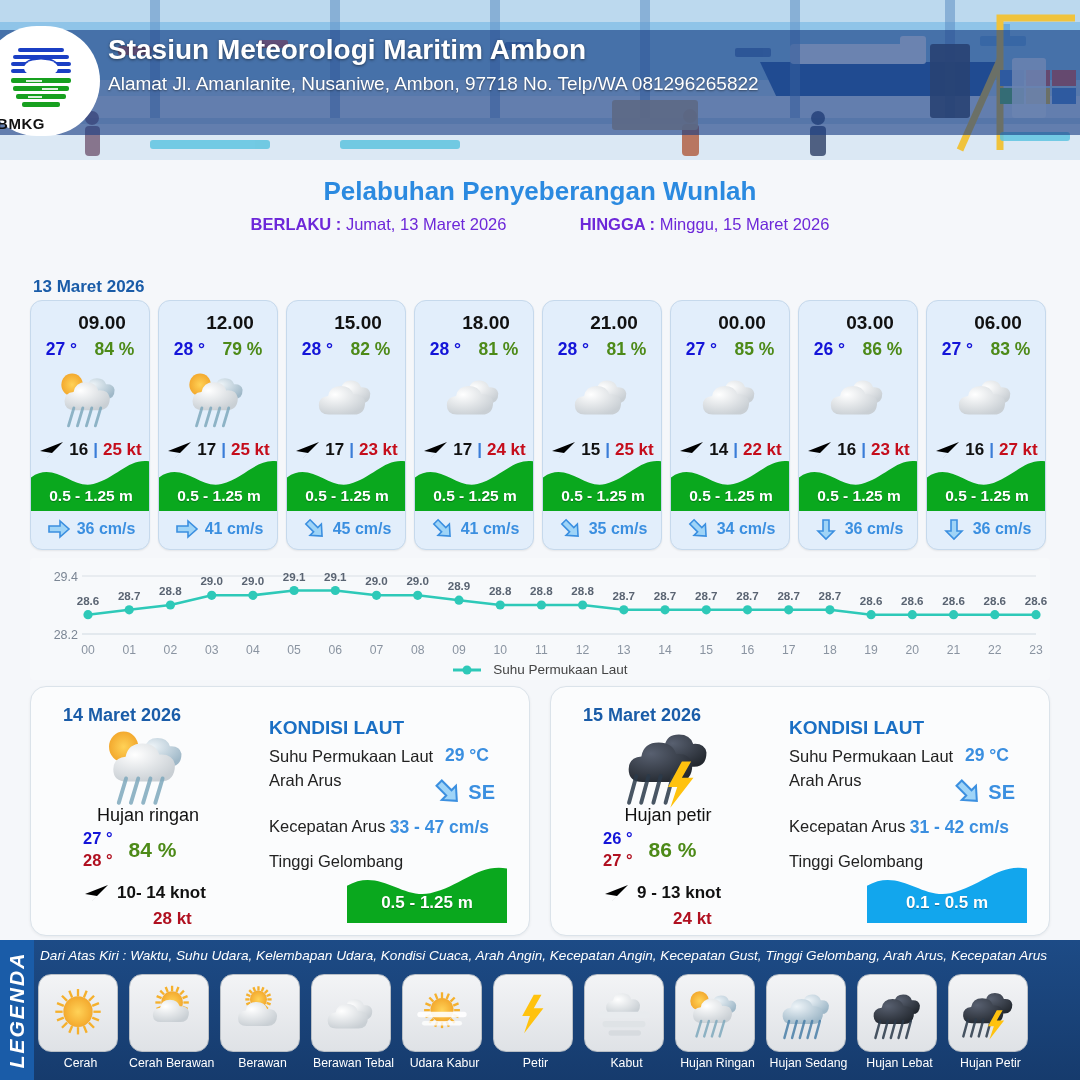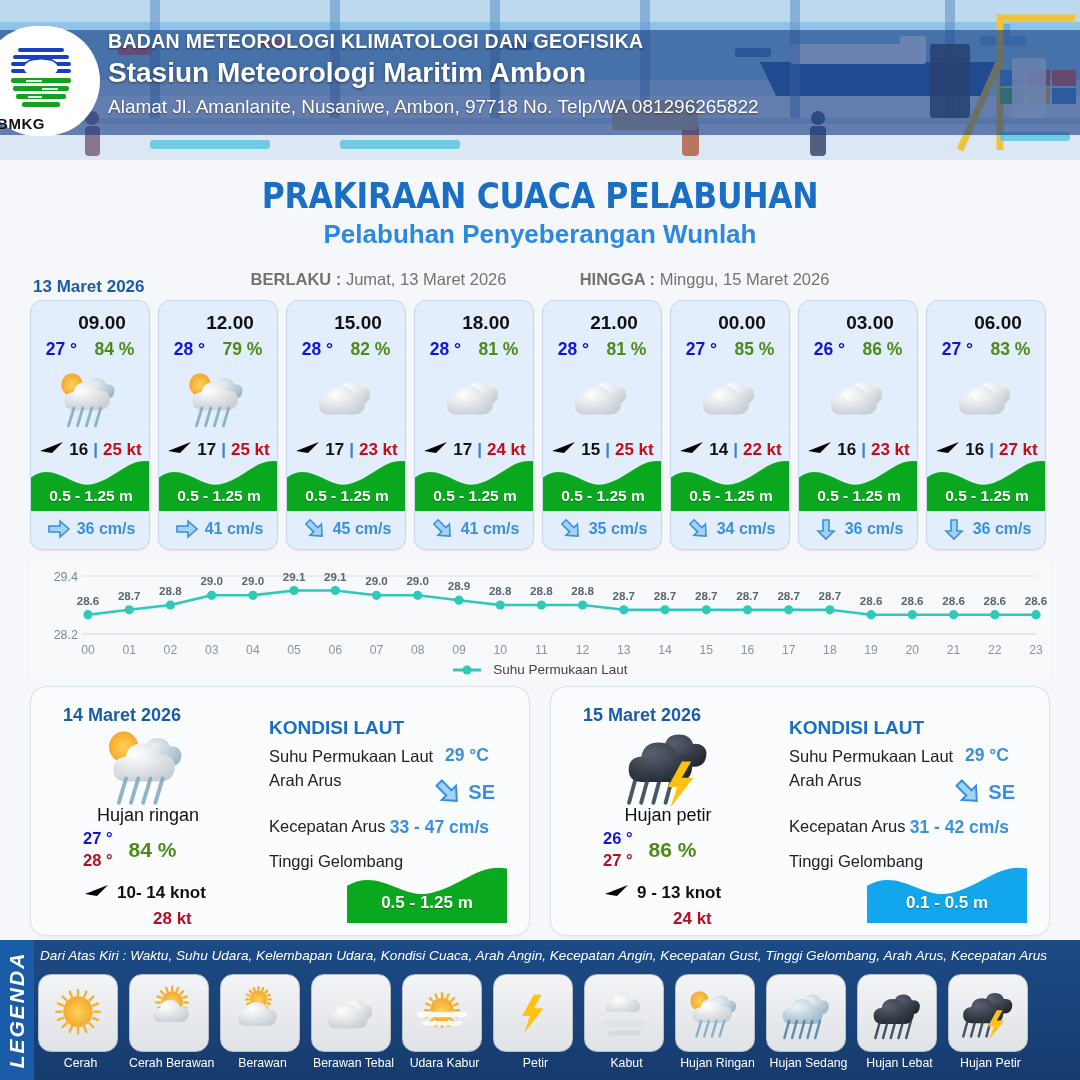--- a/index.html
+++ b/index.html
@@ -58,21 +58,21 @@
   .titlewrap { text-align: center; margin-top: 16px; }
   .t-main {
     font-size: 35px; font-weight: bold; color: #1a6fc4;
     letter-spacing: -.3px;
     font-family: "DejaVu Sans Condensed","Liberation Sans",sans-serif;
     text-shadow: 1px 1px 1px rgba(255,255,255,.9);
   }
   .t-sub {
     font-size: 26px; font-weight: bold; color: #2b8ae0; margin-top: 3px;
   }
-  .t-valid { margin-top: 20px; font-size: 16.5px; color: #737373; }
+  .t-valid { margin-top: 8px; font-size: 16.5px; color: #6d28d9; }
   .t-valid .lbl { font-weight: bold; }
   .t-valid .gap { display: inline-block; width: 64px; }
 
   
   .daylabel {
     position: absolute; left: 33px; top: 277px;
     font-size: 17px; font-weight: bold; color: #1a5ca8;
   }
 
   
@@ -348,28 +348,26 @@
       <g fill="#ffffff" opacity=".85">
         <rect x="24" y="48" width="16" height="2"></rect>
         <rect x="40" y="56" width="16" height="2"></rect>
         <rect x="26" y="64" width="14" height="2"></rect>
       </g>
     </svg>
     <div class="logo-text">BMKG</div>
   </div>
 
   <div class="hdr-text">
-    <div class="hdr-l1">BADAN METEOROLOGI KLIMATOLOGI DAN GEOFISIKA</div>
     <div class="hdr-l2">Stasiun Meteorologi Maritim Ambon</div>
     <div class="hdr-l3">Alamat Jl. Amanlanite, Nusaniwe, Ambon, 97718   No. Telp/WA  081296265822</div>
   </div>
 </div>
 
 <div class="titlewrap">
-  <div class="t-main">PRAKIRAAN CUACA PELABUHAN</div>
   <div class="t-sub">Pelabuhan Penyeberangan Wunlah</div>
   <div class="t-valid">
     <span class="lbl">BERLAKU :</span>
     <span>Jumat, 13 Maret 2026</span>
     <span class="gap"></span>
     <span class="lbl">HINGGA :</span>
     <span>Minggu, 15 Maret 2026</span>
   </div>
 </div>
 

